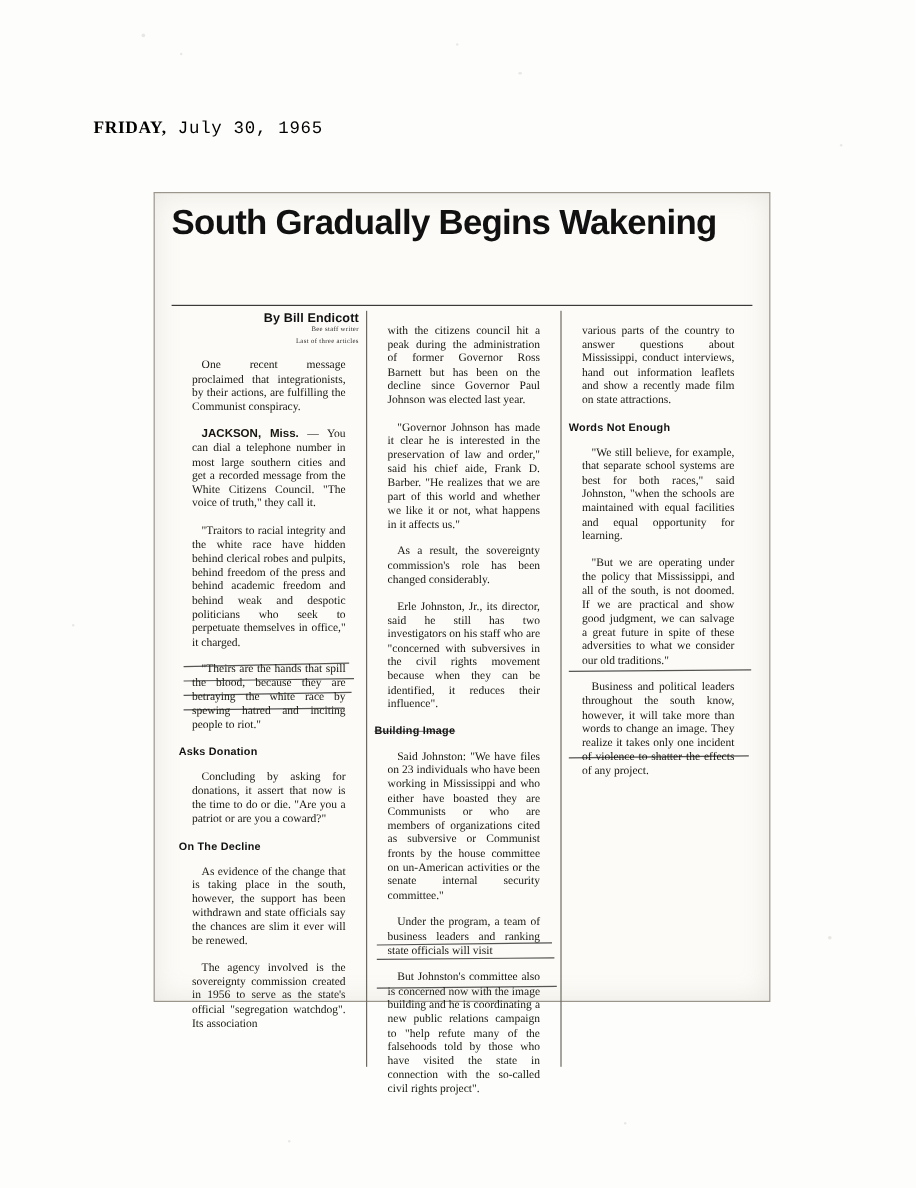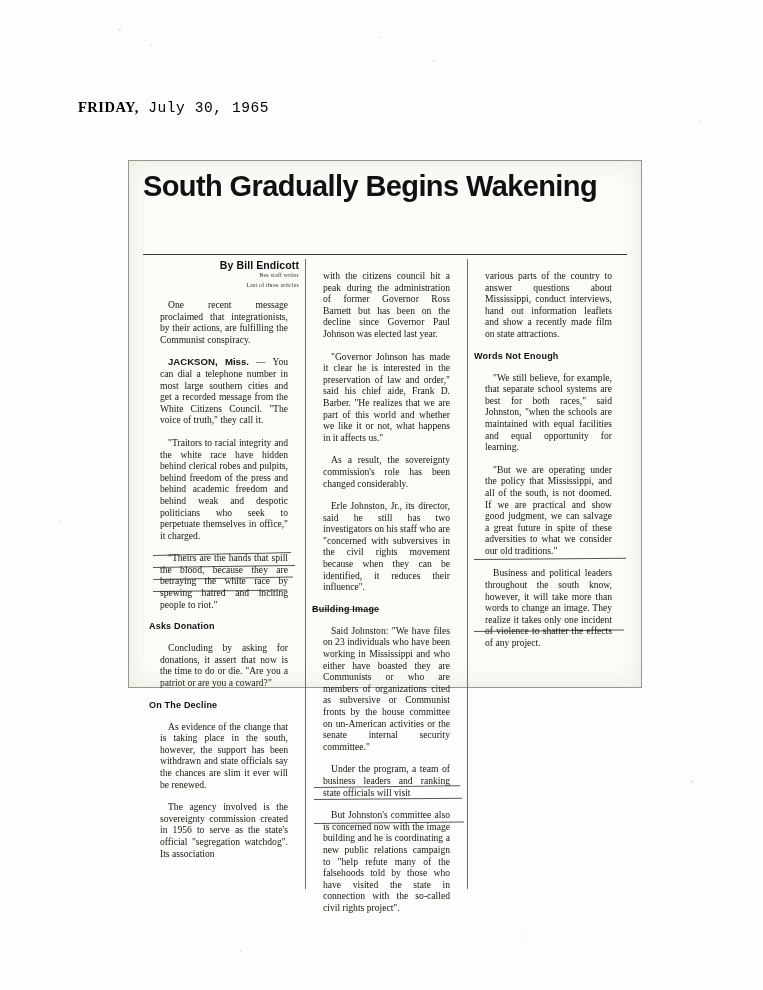--- a/index.html
+++ b/index.html
@@ -47,21 +47,21 @@
     font-weight: 700;
     letter-spacing: .5px;
   }
 
   
   .clipping {
     position: absolute;
     left: 128px;
     top: 160px;
     width: 514px;
-    height: 528px;
+    height: 675px;
     border: 1px solid #9a968c;
     background: #fcfbf7;
     box-sizing: border-box;
   }
   .clipping::after {
     content: "";
     position: absolute;
     left: 0; top: 0; right: 0; bottom: 0;
     box-shadow: inset 0 0 22px rgba(150,145,130,.18);
     pointer-events: none;

